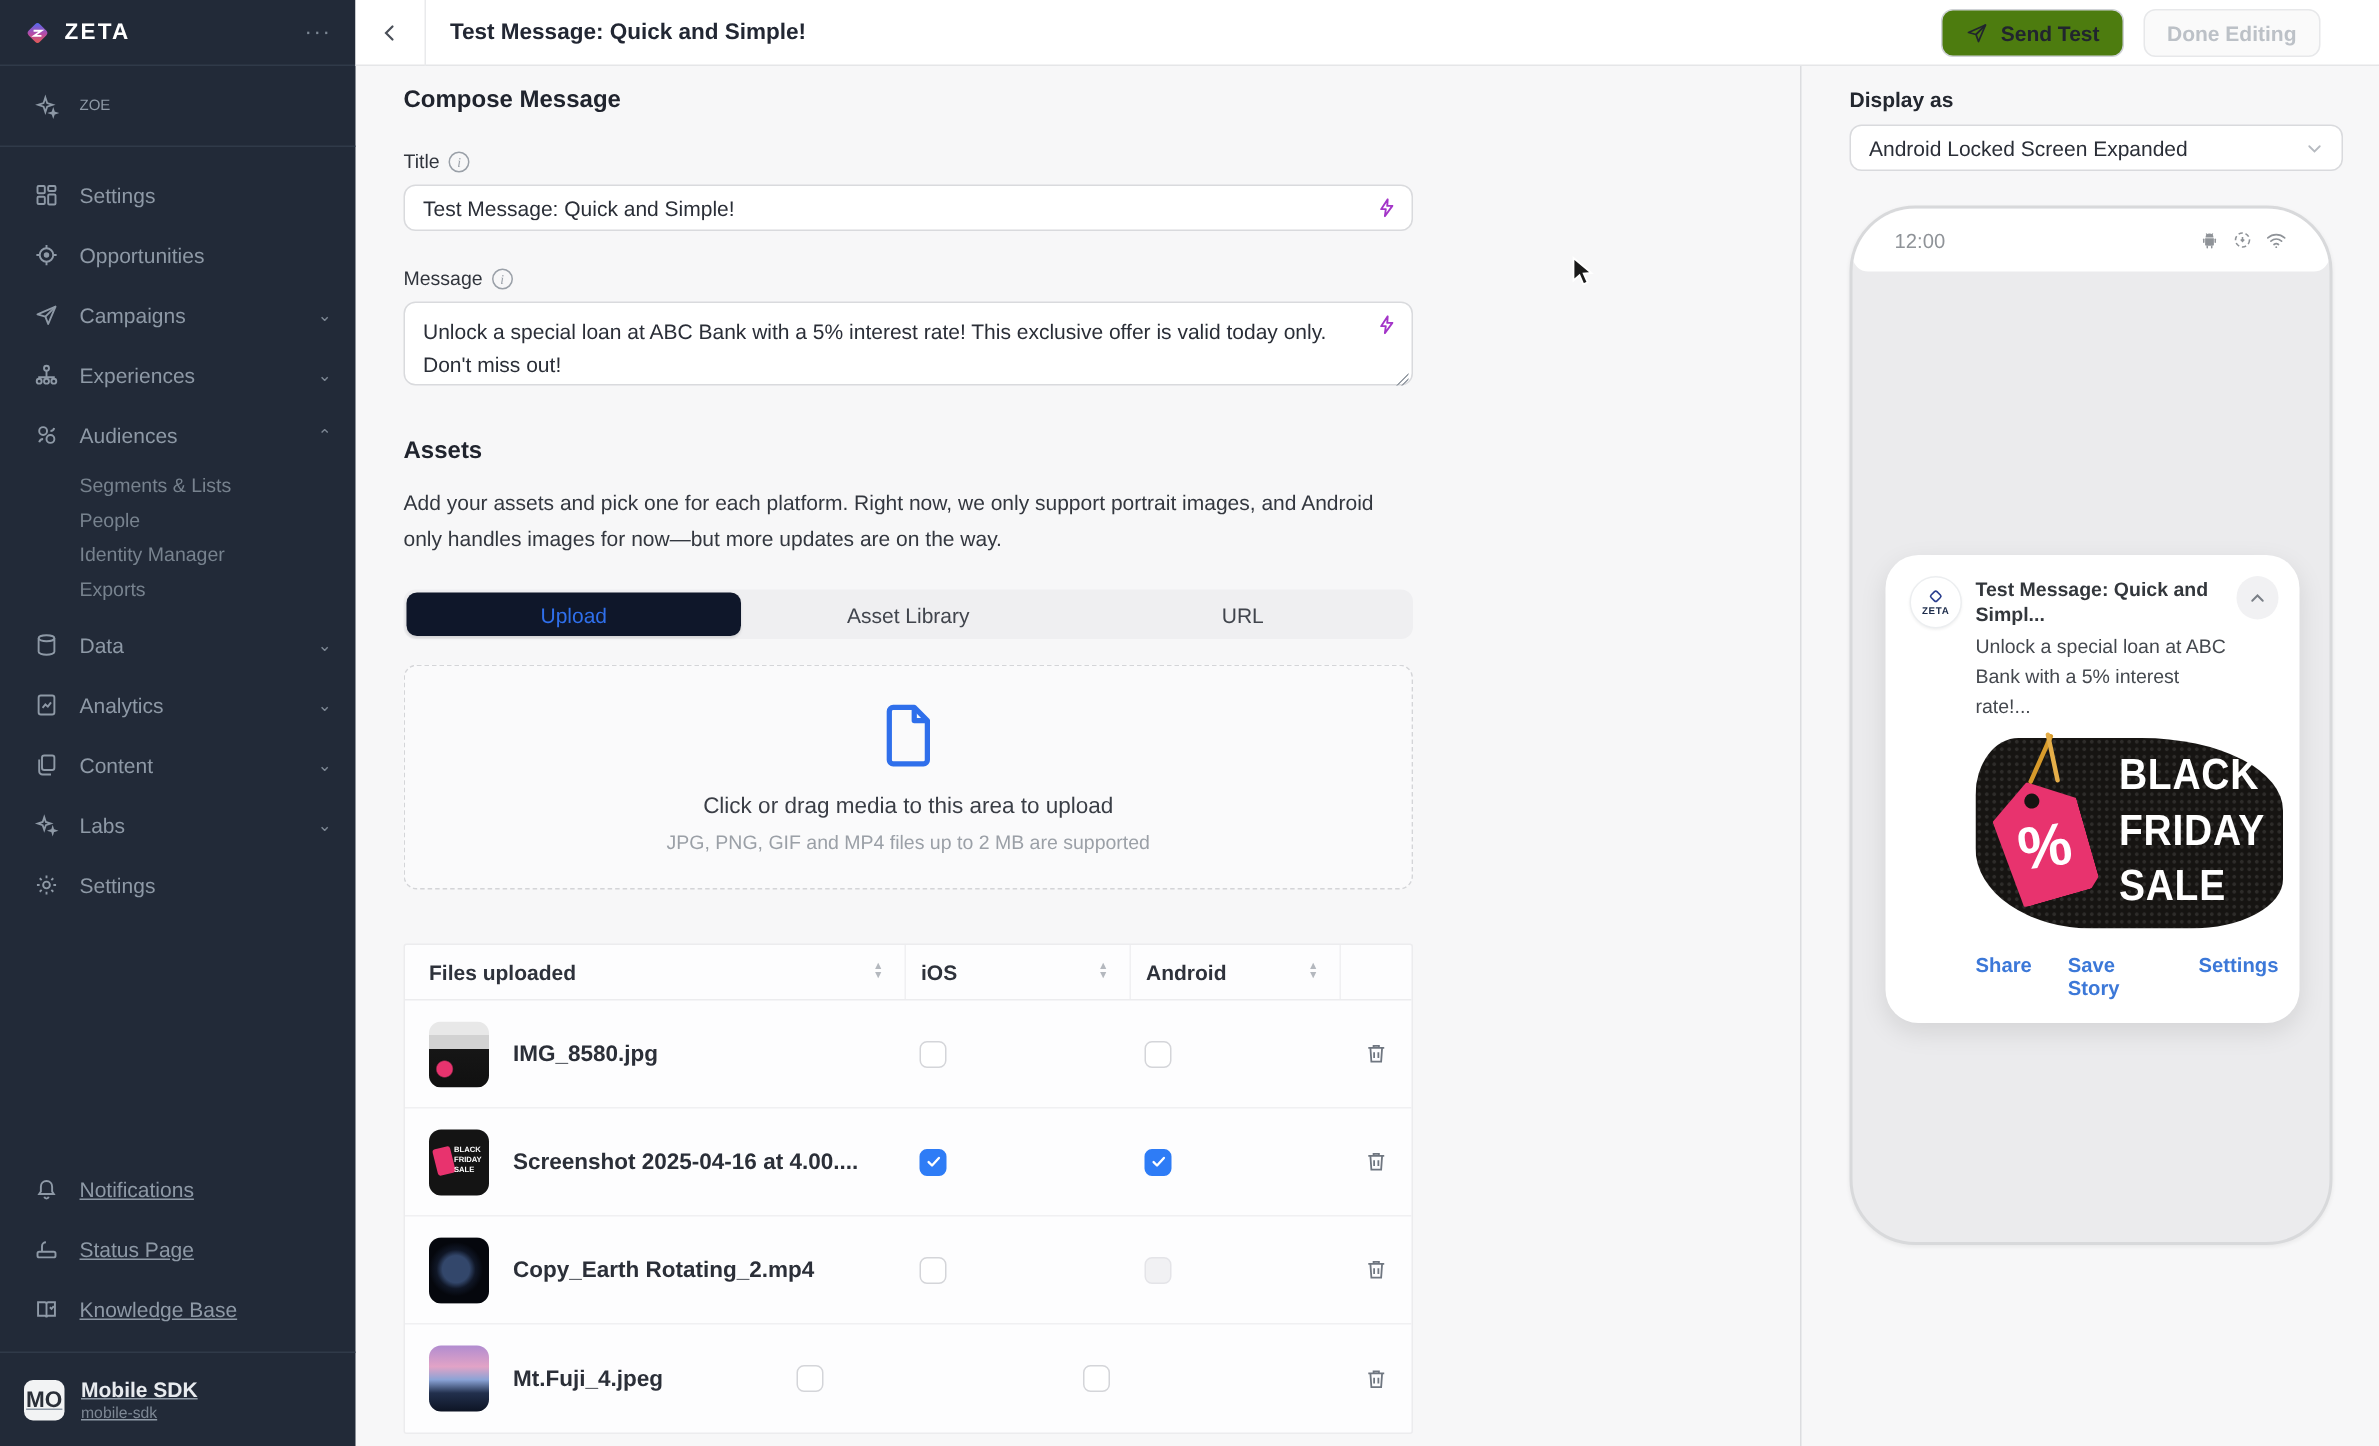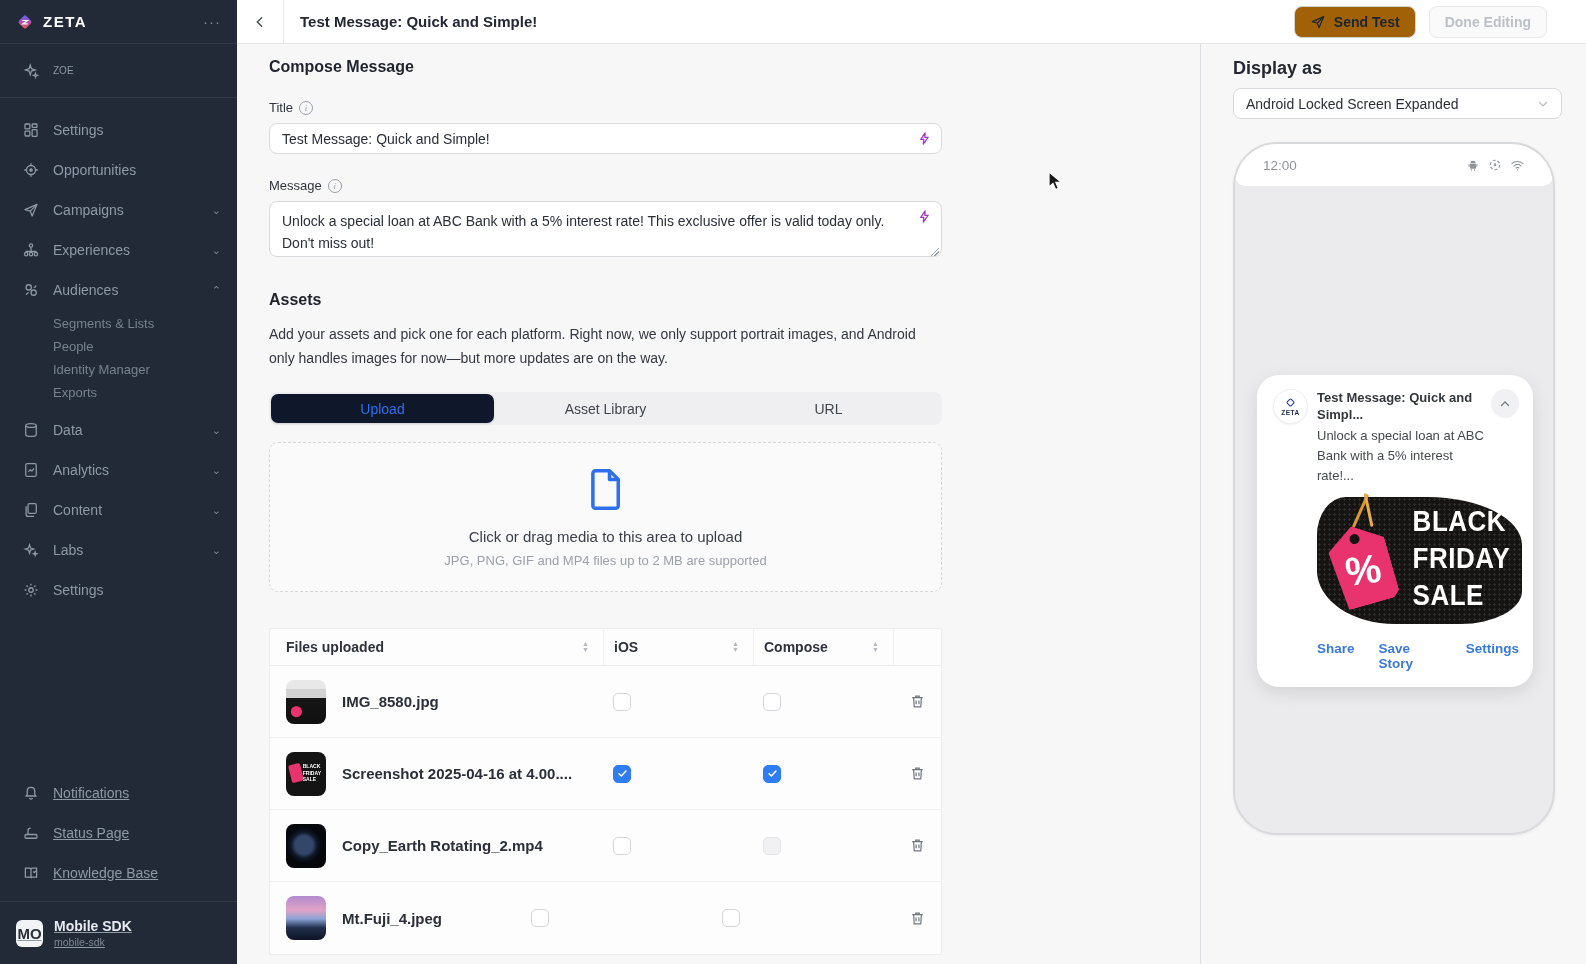--- a/index.html
+++ b/index.html
@@ -37,21 +37,21 @@
 
   
   .main { flex:1; display:flex; flex-direction:column; height:964px; }
   .topbar { height:44px; background:#ffffff; border-bottom:1px solid #e5e6e8;
     display:flex; align-items:center; }
   .back-btn { width:47px; height:44px; display:flex; align-items:center; justify-content:center;
     border-right:1px solid #e9eaec; color:#555; cursor:pointer; }
   .page-title { font-size:15px; font-weight:bold; color:#222733; margin-left:16px; flex:1; }
   .topbar-actions { display:flex; gap:13px; padding-right:39px; }
   .btn { height:32px; border-radius:8px; display:flex; align-items:center; gap:8px;
-    padding:0 15px; font-size:14px; cursor:pointer; background:#a16207; border:1px solid #cfd2d6;
+    padding:0 15px; font-size:14px; cursor:pointer; background:#4d7c0f; border:1px solid #cfd2d6;
     color:#21252e; font-weight:bold; }
   .btn.disabled { background:#fafafa; border-color:#e7e8ea; color:#bcc1c7; cursor:default; }
 
   .content { flex:1; display:flex; min-height:0;justify-content:flex-end; }
   .editor-col { flex:1; overflow:hidden; padding:14px 0 0 32px; }
   .editor { width:673px; }
   .h-section { font-size:16px; font-weight:bold; color:#20242e; }
   .field-label-row { display:flex; align-items:center; gap:6px; margin-top:24px; margin-bottom:8px; }
   .field-label { font-size:13px; color:#30343c; }
   .info-icon { width:14px; height:14px; border-radius:50%; border:1px solid #9aa0a8;
@@ -113,21 +113,21 @@
   .thumb.t-fuji { background:linear-gradient(180deg,#b18cd0 0%, #e2a3c6 32%, #8aa3d6 52%, #22304d 72%, #0d1424 100%); }
   .checkbox { width:18px; height:18px; border-radius:5px; border:1px solid #d4d5d9;
     background:#fff; cursor:pointer; display:flex; align-items:center; justify-content:center; }
   .checkbox.checked { background:#2e7cf6; border-color:#2e7cf6; }
   .checkbox.disabled { background:#f1f1f3; border-color:#e4e4e8; cursor:default; }
   .trash { cursor:pointer; display:flex; }
 
   
   .preview-col { width:386px; min-width:386px; border-left:1px solid #dcdde0;
     padding:14px 24px 0 32px; }
-  .display-as-label { font-size:18px; font-weight:bold; color:#23272f; }
+  .display-as-label { font-size:14px; font-weight:bold; color:#23272f; }
   .select { margin-top:9px; height:31px; background:#fff; border:1px solid #d9dadd;
     border-radius:8px; display:flex; align-items:center; padding:0 12px; cursor:pointer; }
   .select .sel-value { flex:1; font-size:14px; color:#2a2e37; }
 
   .phone { margin-top:23px; width:322px; height:693px; border:2px solid #d8d9db;
     border-radius:44px; background:#ebebed; position:relative; overflow:hidden;
     box-shadow:0 1px 3px rgba(0,0,0,.06); }
   .statusbar { position:absolute; left:0; top:0; right:0; height:42px; background:#ffffff;
     border-radius:42px 42px 14px 14px; display:flex; align-items:center; padding:0 28px; }
   .sb-time { flex:1; font-size:13.5px; color:#8f9398; }
@@ -407,21 +407,21 @@
                   </span>
               </div>
               <div class="col-ios">
                 <span class="th-label">iOS</span>
                 <span class="sorter">
                     <span>▲</span>
                     <span>▼</span>
                   </span>
               </div>
               <div class="col-android">
-                <span class="th-label">Compose</span>
+                <span class="th-label">Android</span>
                 <span class="sorter">
                     <span>▲</span>
                     <span>▼</span>
                   </span>
               </div>
               <div class="col-act"></div>
             </div>
 
             <div class="ft-row">
               <div class="col-file">

